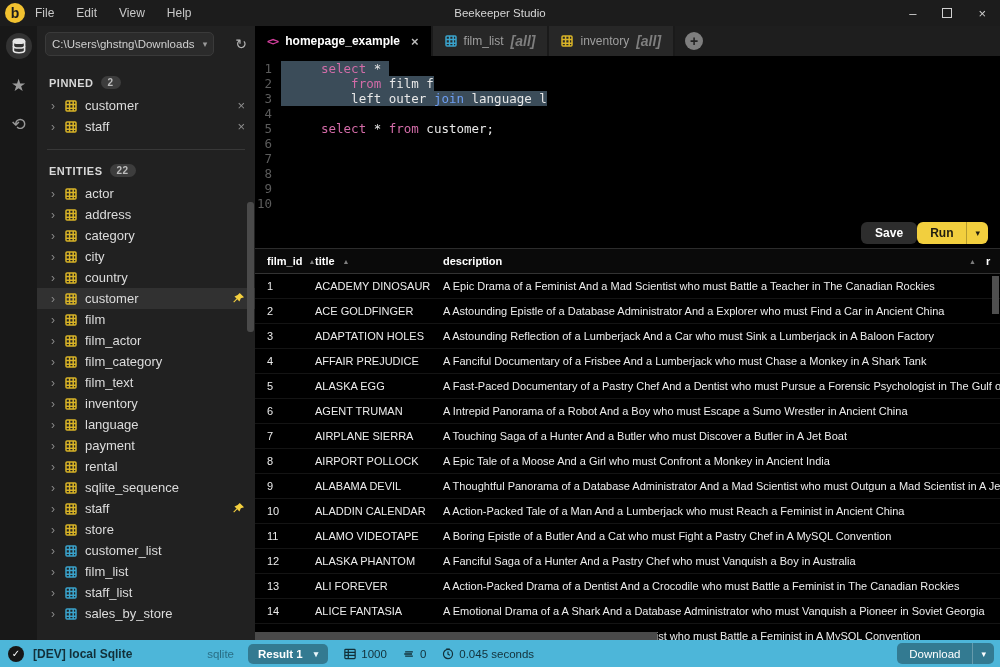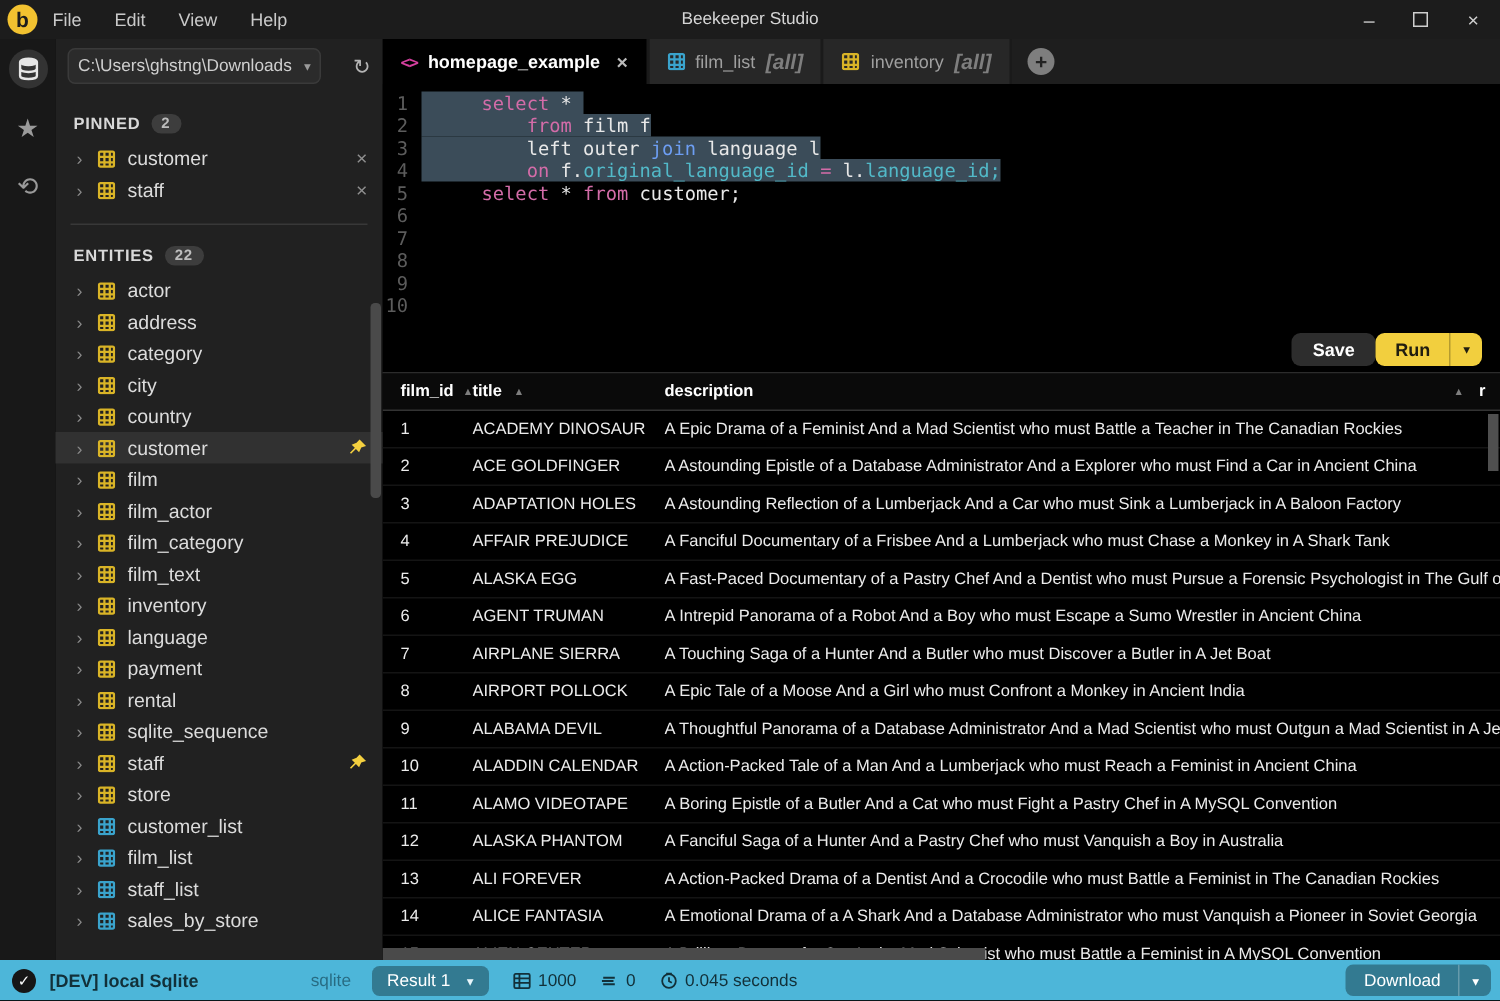--- a/index.html
+++ b/index.html
@@ -115,21 +115,21 @@
   .h-thumb { position:absolute; left:0; bottom:0; height:8px; width:54%; background:#4a4a4a; }
 
   
   .statusbar { height:27px; background:#4db6d9; display:flex; align-items:center; font-size:12px; color:#123039; }
   .sb-left { width:248px; display:flex; align-items:center; flex:none; padding-left:8px; }
   .check-circle { width:16px; height:16px; border-radius:50%; background:#161616; color:#fff; font-size:10px;
                   display:flex; align-items:center; justify-content:center; margin-right:9px; flex:none; }
   .sb-conn { font-weight:bold; }
   .sb-dialect { margin-left:auto; margin-right:14px; color:rgba(10,45,58,.55); font-size:11.5px; }
   .sb-btn { background:rgba(0,0,0,.33); color:#fff; border-radius:5px; height:20px; display:flex; align-items:center;
-            padding:0 10px; gap:7px; font-size:11.5px; font-weight:normal; }
+            padding:0 10px; gap:7px; font-size:11.5px; font-weight:bold; }
   .sb-btn .caret { color:#e8f6fb; }
   .sb-stat { display:flex; align-items:center; gap:5px; margin-left:16px; font-size:11.5px; }
   .sb-ico { font-size:12px; }
   .sb-ico svg { width:12px; height:12px; display:block; }
   .sb-right { margin-left:auto; margin-right:6px; display:flex; }
   .dl-btn { display:flex; align-items:stretch; background:rgba(0,0,0,.33); border-radius:5px; overflow:hidden; height:21px; color:#fff; }
   .dl-main { padding:0 12px; display:flex; align-items:center; font-size:11.5px; font-weight:normal; }
   .dl-caret { border-left:1px solid rgba(255,255,255,.25); padding:0 8px; display:flex; align-items:center; font-size:9px; }
 </style>
 </head>
@@ -414,21 +414,21 @@
             <span>inventory</span>
             <span class="tab-suffix">[all]</span>
           </div>
           <div class="tab-add">+</div>
         </div>
 
       <div class="editor" id="editor">
           <div class="ed-line"><span class="gutter">1</span><span class="ed-text sel"><span class="tk-kw">select</span><span> *</span><span> </span></span></div>
           <div class="ed-line"><span class="gutter">2</span><span class="ed-text sel"><span>    </span><span class="tk-kw">from</span><span> film f</span></span></div>
           <div class="ed-line"><span class="gutter">3</span><span class="ed-text sel"><span>    left outer </span><span class="tk-join">join</span><span> language l</span></span></div>
-          <div class="ed-line"><span class="gutter">4</span><span class="ed-text sel"><span>    </span><span class="tk-kw">on</span><span> f.</span><span class="tk-var">original_language_id</span><span> </span><span class="tk-kw">=</span><span> l.</span><span class="tk-var">language_id</span><span class="tk-var">;</span></span></div>
+          <div class="ed-line"><span class="gutter">4</span></div>
           <div class="ed-line"><span class="gutter">5</span><span class="ed-text"><span class="tk-kw">select</span><span> * </span><span class="tk-kw">from</span><span> customer;</span></span></div>
           <div class="ed-line"><span class="gutter">6</span><span class="ed-text"></span></div>
           <div class="ed-line"><span class="gutter">7</span><span class="ed-text"></span></div>
           <div class="ed-line"><span class="gutter">8</span><span class="ed-text"></span></div>
           <div class="ed-line"><span class="gutter">9</span><span class="ed-text"></span></div>
           <div class="ed-line"><span class="gutter">10</span><span class="ed-text"></span></div>
         </div>
 
       <div class="actions">
         <button class="btn-save">Save</button>

